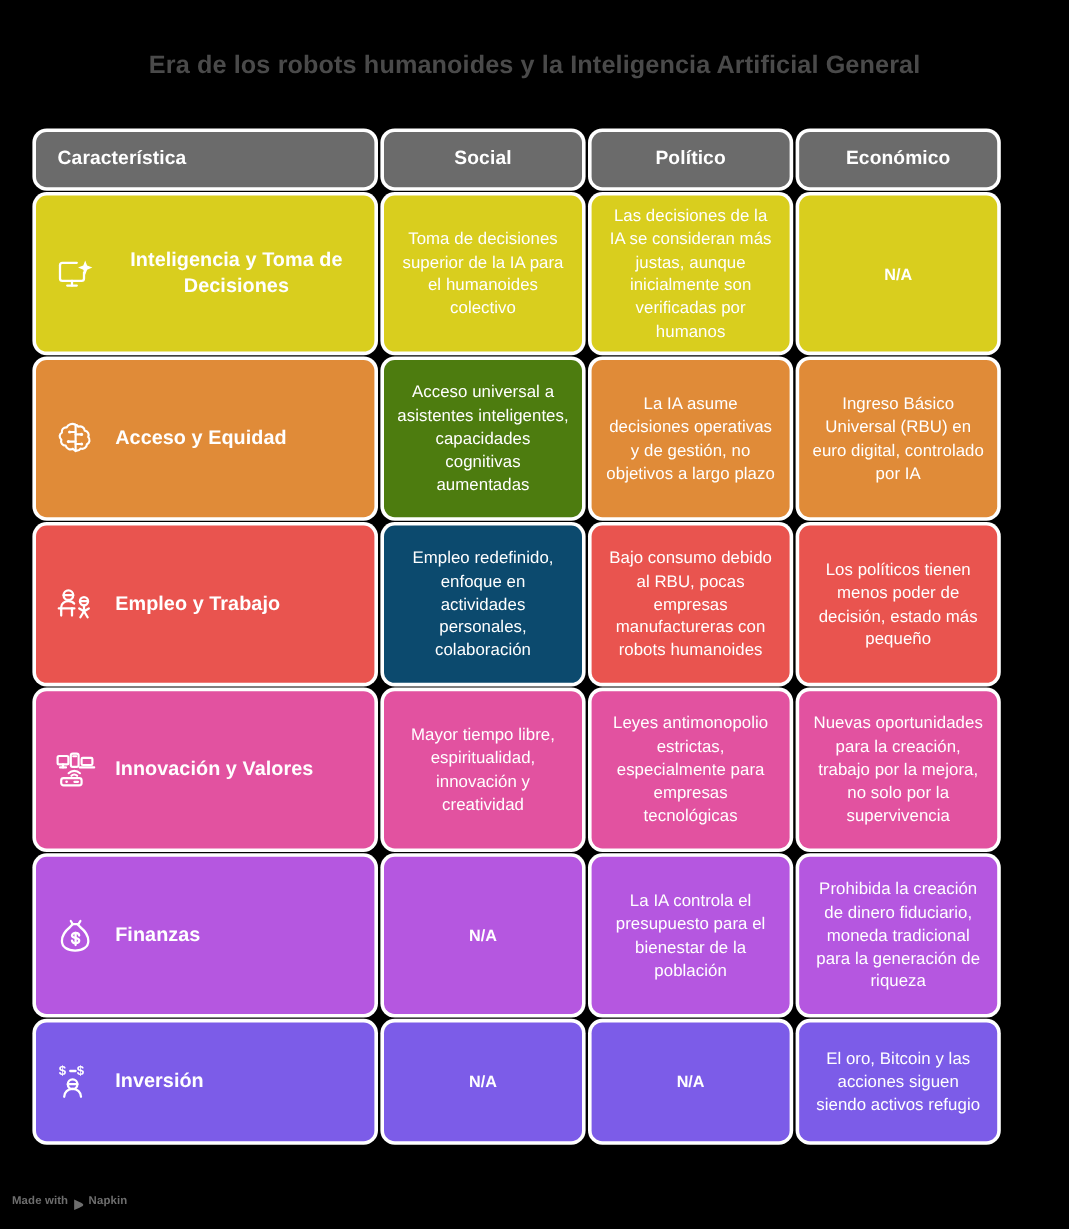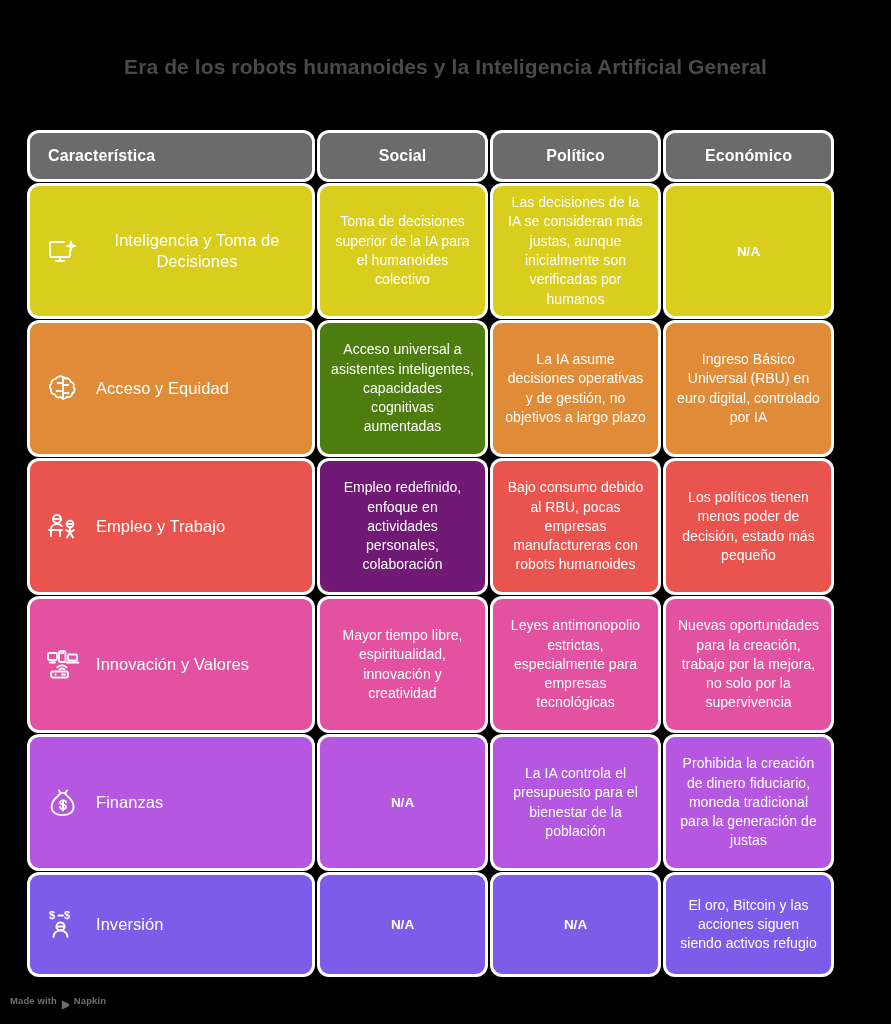--- a/index.html
+++ b/index.html
@@ -16,21 +16,21 @@
   .page {
     width: 891px;
     height: 1024px;
     position: relative;
     display: flex;
     flex-direction: column;
   }
 
   
   .title-wrap {
-    height: 133px;
+    height: 110px;
     display: flex;
     align-items: center;
     justify-content: center;
     padding: 0 40px;
   }
   .title {
     color: #4a4a4a;
     font-size: 21px;
     font-weight: bold;
     letter-spacing: 0.1px;
@@ -89,21 +89,21 @@
     gap: 14px;
   }
   .row-body .col-data {
     padding: 8px 11px;
     text-align: center;
   }
 
   .feature-label {
     color: #ffffff;
     font-size: 16.5px;
-    font-weight: normal;
+    font-weight: bold;
     line-height: 1.25;
     letter-spacing: 0.05px;
   }
 
   .cell-text {
     color: #ffffff;
     font-size: 14px;
     font-weight: normal;
     line-height: 1.38;
     letter-spacing: 0.05px;
@@ -248,21 +248,21 @@
             <circle cx="25" cy="15" r="3.4"></circle>
             <path d="M21.7 15 h6.6"></path>
             <path d="M25 18.4 v5"></path>
             <path d="M21 21 l4 2.4 l4-2.4"></path>
             <path d="M25 23.4 l-3 5"></path>
             <path d="M25 23.4 l3 5"></path>
           </svg>
         </span>
         <span class="feature-label">Empleo y Trabajo</span>
       </div>
-      <div class="cell col-data" style="background:#701a75">
+      <div class="cell col-data" style="background:#0c4a6e">
         <span class="cell-text">Empleo redefinido, enfoque en actividades personales, colaboración</span>
       </div>
       <div class="cell col-data" style="background:#e9544f">
         <span class="cell-text">Bajo consumo debido al RBU, pocas empresas manufactureras con robots humanoides</span>
       </div>
       <div class="cell col-data" style="background:#e9544f">
         <span class="cell-text">Los políticos tienen menos poder de decisión, estado más pequeño</span>
       </div>
     </div>
 
@@ -309,21 +309,21 @@
         </span>
         <span class="feature-label">Finanzas</span>
       </div>
       <div class="cell col-data" style="background:#b557e0">
         <span class="na-text">N/A</span>
       </div>
       <div class="cell col-data" style="background:#b557e0">
         <span class="cell-text">La IA controla el presupuesto para el bienestar de la población</span>
       </div>
       <div class="cell col-data" style="background:#b557e0">
-        <span class="cell-text">Prohibida la creación de dinero fiduciario, moneda tradicional para la generación de justas</span>
+        <span class="cell-text">Prohibida la creación de dinero fiduciario, moneda tradicional para la generación de riqueza</span>
       </div>
     </div>
 
     <div class="row row-body h-r6">
       <div class="cell col-feature" style="background:#7c5ce8">
         <span class="icon">
           <svg width="36" height="36" viewBox="0 0 36 36" fill="none" stroke="#ffffff" stroke-width="1.9" stroke-linecap="round" stroke-linejoin="round">
             <text x="4" y="12" font-family="Liberation Sans, sans-serif" font-size="11" font-weight="bold" fill="#ffffff" stroke="none">$</text>
             <path d="M13.5 8.5 h4.5"></path>
             <text x="19" y="12" font-family="Liberation Sans, sans-serif" font-size="11" font-weight="bold" fill="#ffffff" stroke="none">$</text>

